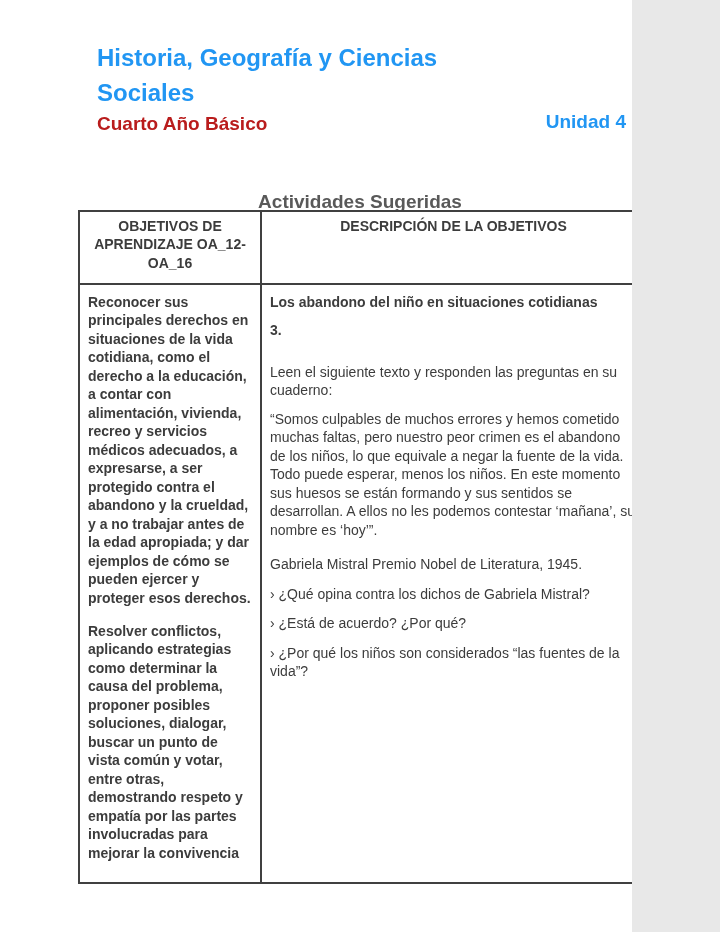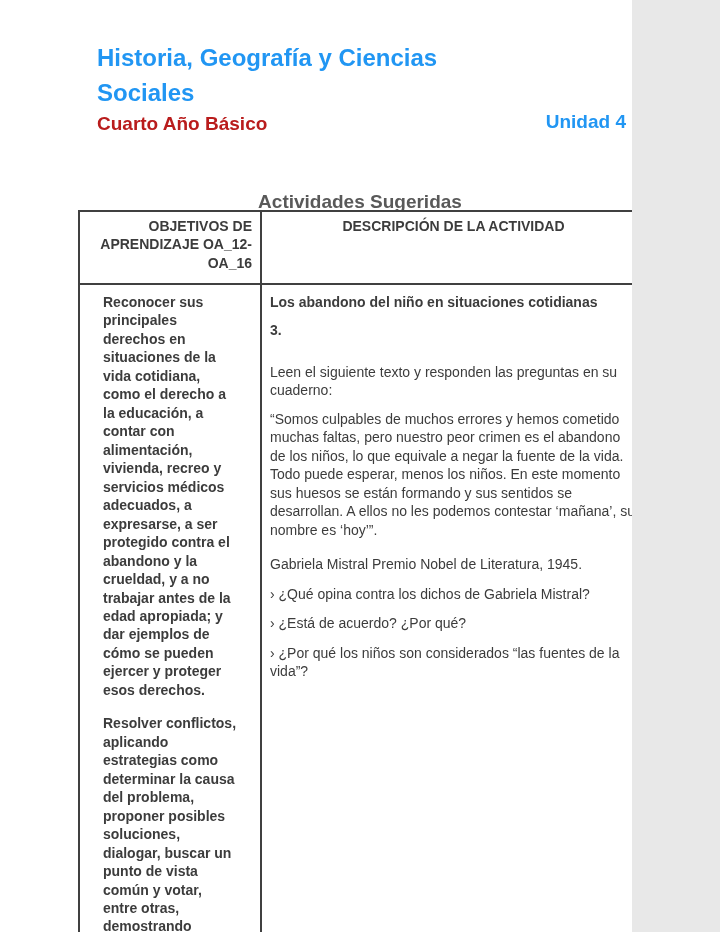--- a/index.html
+++ b/index.html
@@ -66,24 +66,24 @@
   table.activities th,
   table.activities td{
     border:2px solid var(--border);
     vertical-align:top;
     padding:5px 8px;
     color:var(--text-dark);
     font-size:14px;
     line-height:1.32;
   }
   tr.head-row{height:73px;}
-  th.obj-head{font-weight:bold;text-align:right;}
+  th.obj-head{font-weight:bold;text-align:center;}
   th.act-head{font-weight:bold;text-align:center;}
   td.objectives p{
-    margin:3px 15px 15px;
+    margin:3px 0 15px;
     font-weight:bold;
   }
   td.activity p{margin:3px 0 10px;}
   td.activity .act-title{font-weight:bold;}
   td.activity .act-number{font-weight:bold;margin-top:9px;}
   td.activity .intro{margin-top:23px;}
   td.activity .quote{}
   td.activity .attribution{margin-top:16px;}
   td.activity .question{margin-top:11px;}
 </style>
@@ -105,21 +105,21 @@
   <div class="section-title">Actividades Sugeridas</div>
 
   <table class="activities">
     <colgroup>
         <col class="c1">
         <col class="c2">
       </colgroup>
     <thead>
       <tr class="head-row">
         <th class="obj-head">OBJETIVOS DE APRENDIZAJE OA_12-OA_16</th>
-        <th class="act-head">DESCRIPCIÓN DE LA ACTIVIDAD</th>
+        <th class="act-head">DESCRIPCIÓN DE LA OBJETIVOS</th>
       </tr>
     </thead>
     <tbody>
       <tr>
         <td class="objectives">
           <p>Reconocer sus principales derechos en situaciones de la vida cotidiana, como el derecho a la educación, a contar con alimentación, vivienda, recreo y servicios médicos adecuados, a expresarse, a ser protegido contra el abandono y la crueldad, y a no trabajar antes de la edad apropiada; y dar ejemplos de cómo se pueden ejercer y proteger esos derechos.</p>
           <p>Resolver conflictos, aplicando estrategias como determinar la causa del problema, proponer posibles soluciones, dialogar, buscar un punto de vista común y votar, entre otras, demostrando respeto y empatía por las partes involucradas para mejorar la convivencia</p>
         </td>
         <td class="activity">
           <p class="act-title">Los abandono del niño en situaciones cotidianas</p>

